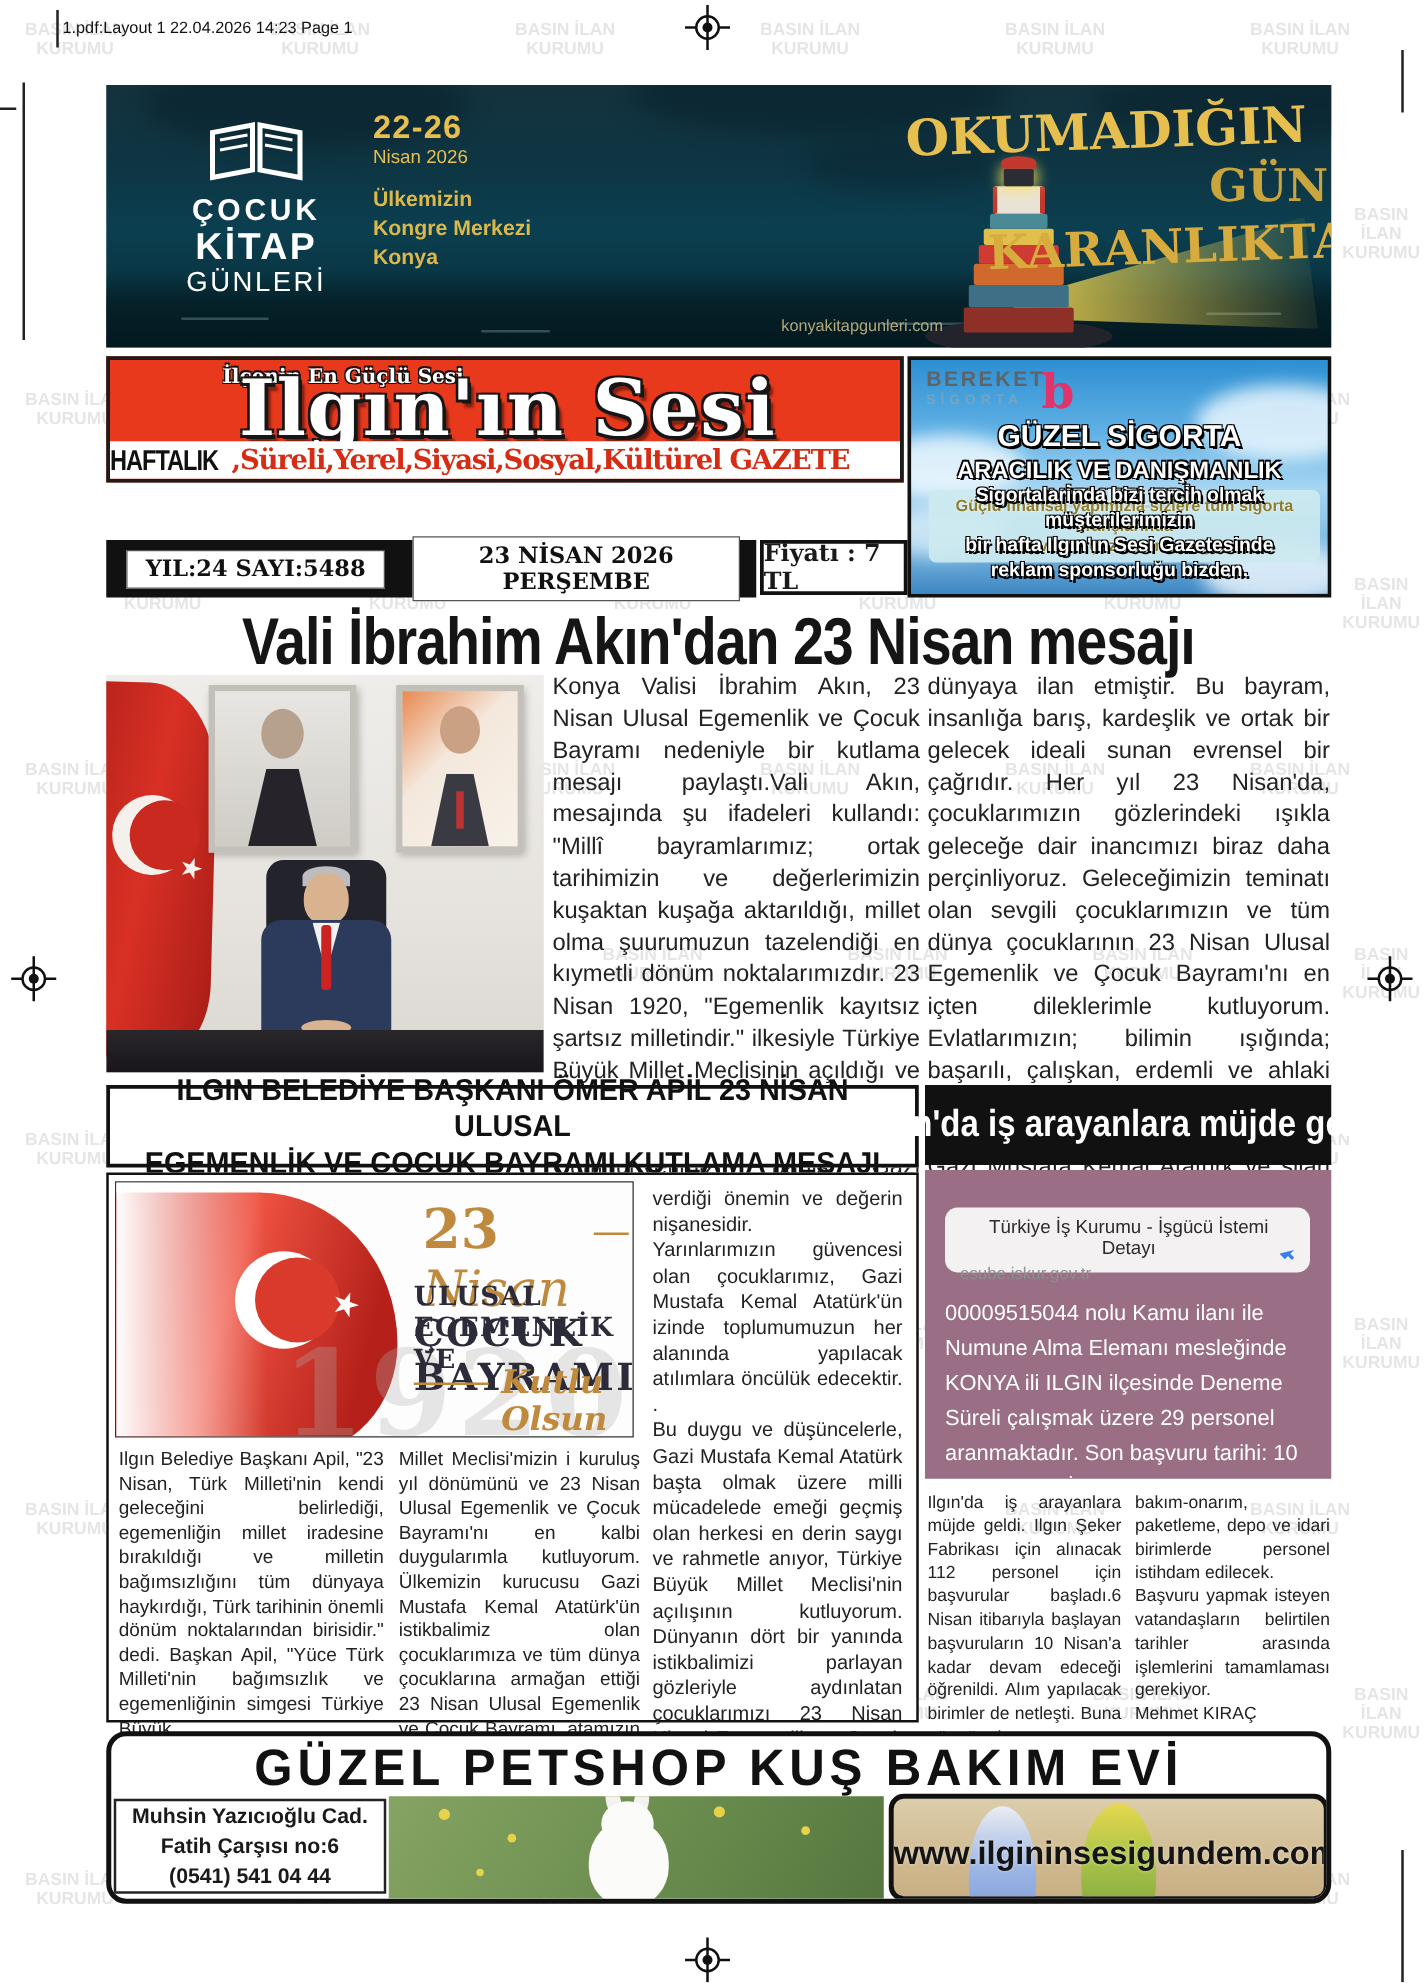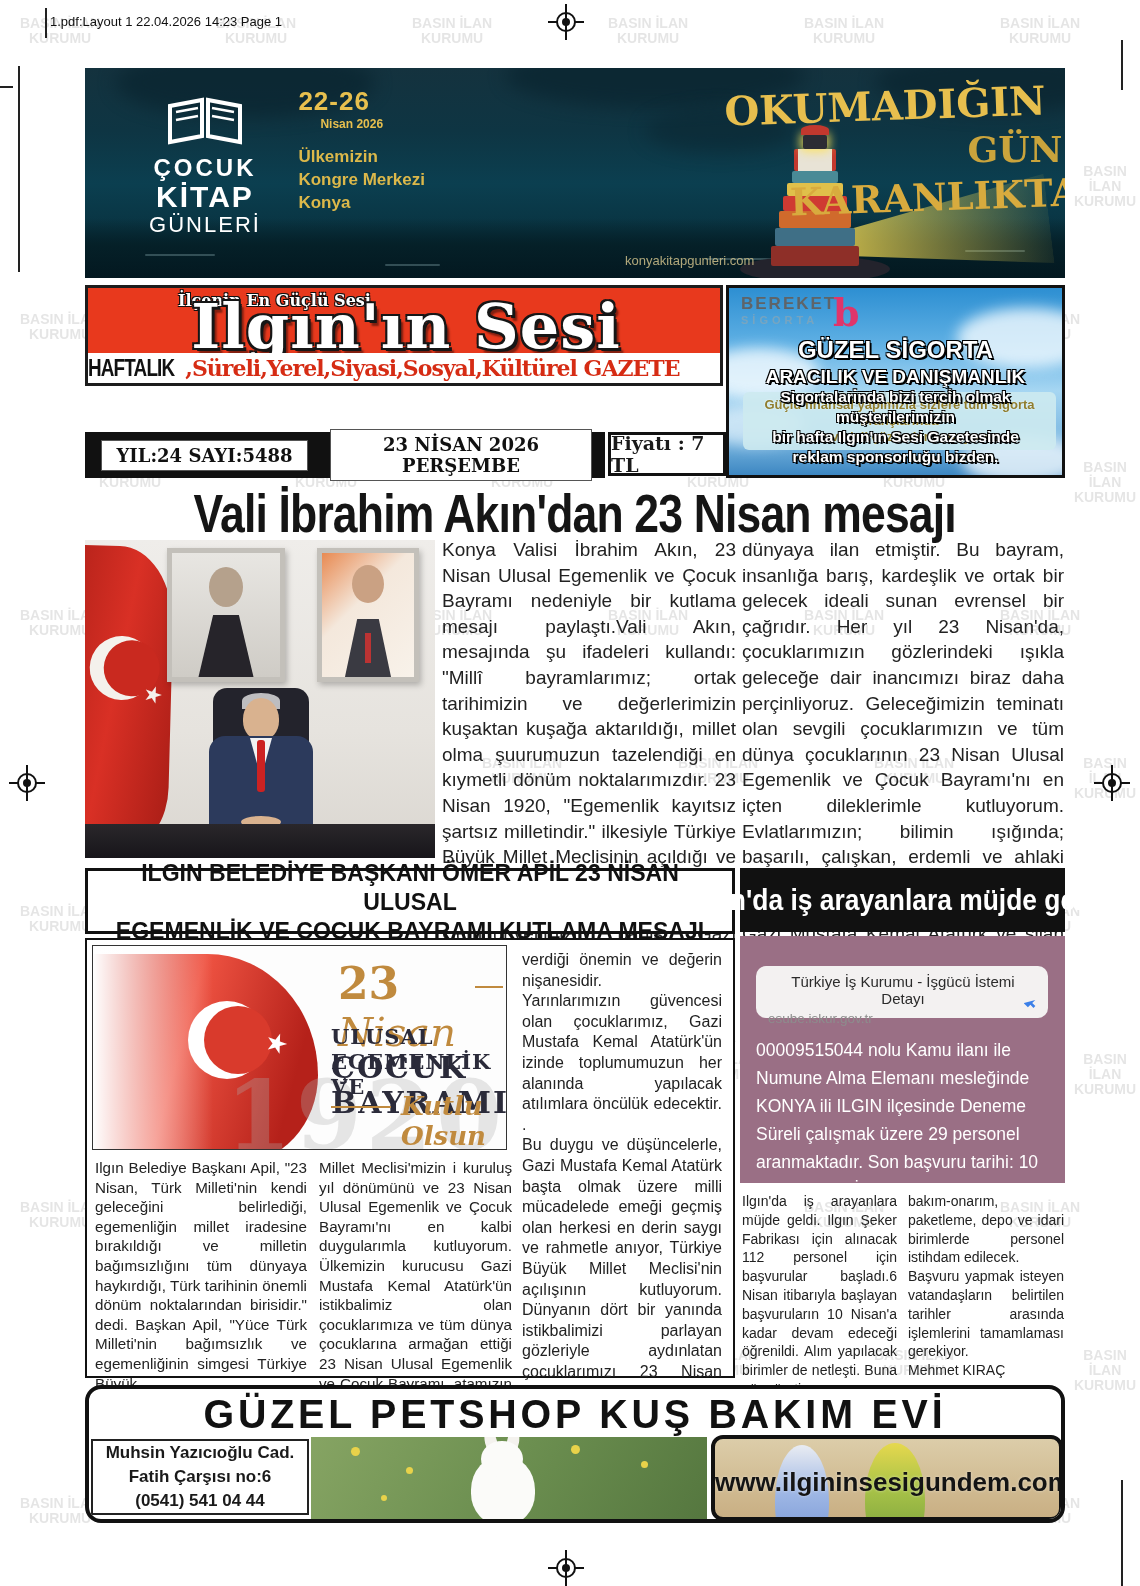--- a/index.html
+++ b/index.html
@@ -33,21 +33,21 @@
   .book-logo .l2{font-size:30px;font-weight:bold;letter-spacing:2px;line-height:30px;}
   .book-logo .l3{font-size:22px;letter-spacing:2px;line-height:26px;}
   .slogan{position:absolute;color:#e7bf4e;font-family:"DejaVu Serif",serif;font-weight:bold;text-align:center;}
   .lh-beam{position:absolute;left:725px;top:120px;width:240px;height:90px;
      background:linear-gradient(90deg,rgba(255,226,84,.95),rgba(255,226,84,.08));
      clip-path:polygon(0 42%,100% 0,100% 100%,0 58%);transform:rotate(-7deg);opacity:.9;}
   .lh{position:absolute;left:655px;top:110px;width:150px;height:100px;}
   .lh div{position:absolute;left:50%;transform:translateX(-50%);border-radius:2px;}
   .banner-right{position:absolute;right:300px;top:20px;color:#e7bf4e;text-align:left;}
   .b-dates{font-size:26px;font-weight:bold;letter-spacing:1px;}
-  .b-dates2{font-size:12px;font-weight:bold;margin-left:22px;}
+  .b-dates2{font-size:15px;font-weight:normal;}
   .b-venue{margin-top:14px;font-size:17px;font-weight:bold;line-height:23px;color:#dcb84a;}
   .sponsors{position:absolute;right:18px;top:100px;display:flex;gap:8px;}
   .sp-box{width:64px;height:64px;border:2px solid #fff;color:#fff;display:flex;flex-direction:column;
           align-items:center;justify-content:center;text-align:center;background:rgba(255,255,255,.02);}
   .sp-box .t1{font-size:12px;font-weight:bold;line-height:13px;}
   .sp-box .t2{font-size:8px;font-weight:bold;line-height:9px;}
   .sp-box .script{font-family:"DejaVu Serif",serif;font-style:italic;font-weight:bold;font-size:17px;line-height:17px;}
   .b-site{position:absolute;left:540px;bottom:10px;font-size:13px;color:#cfc08a;opacity:.85;}
 
   

